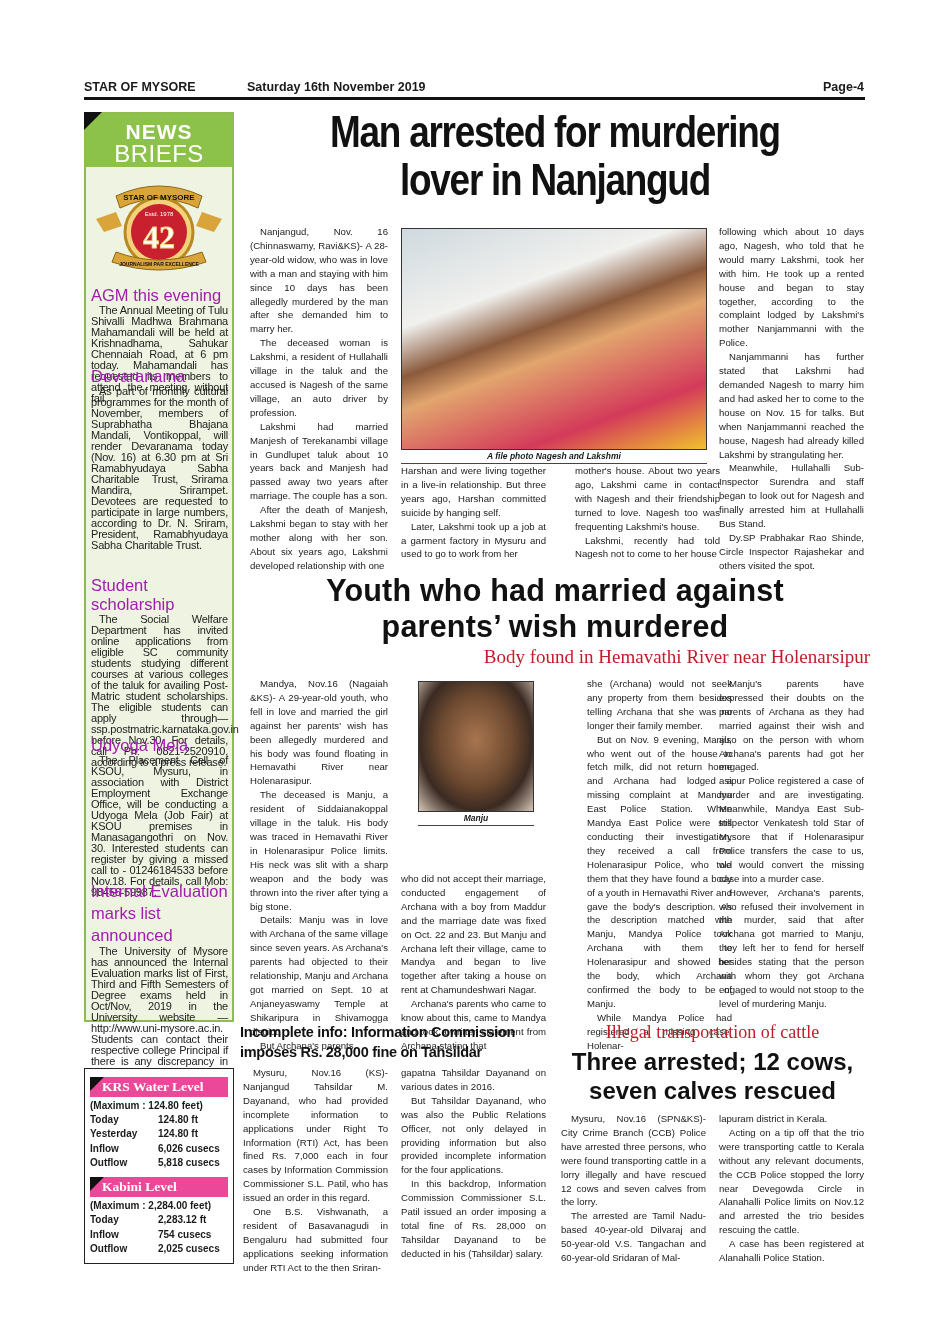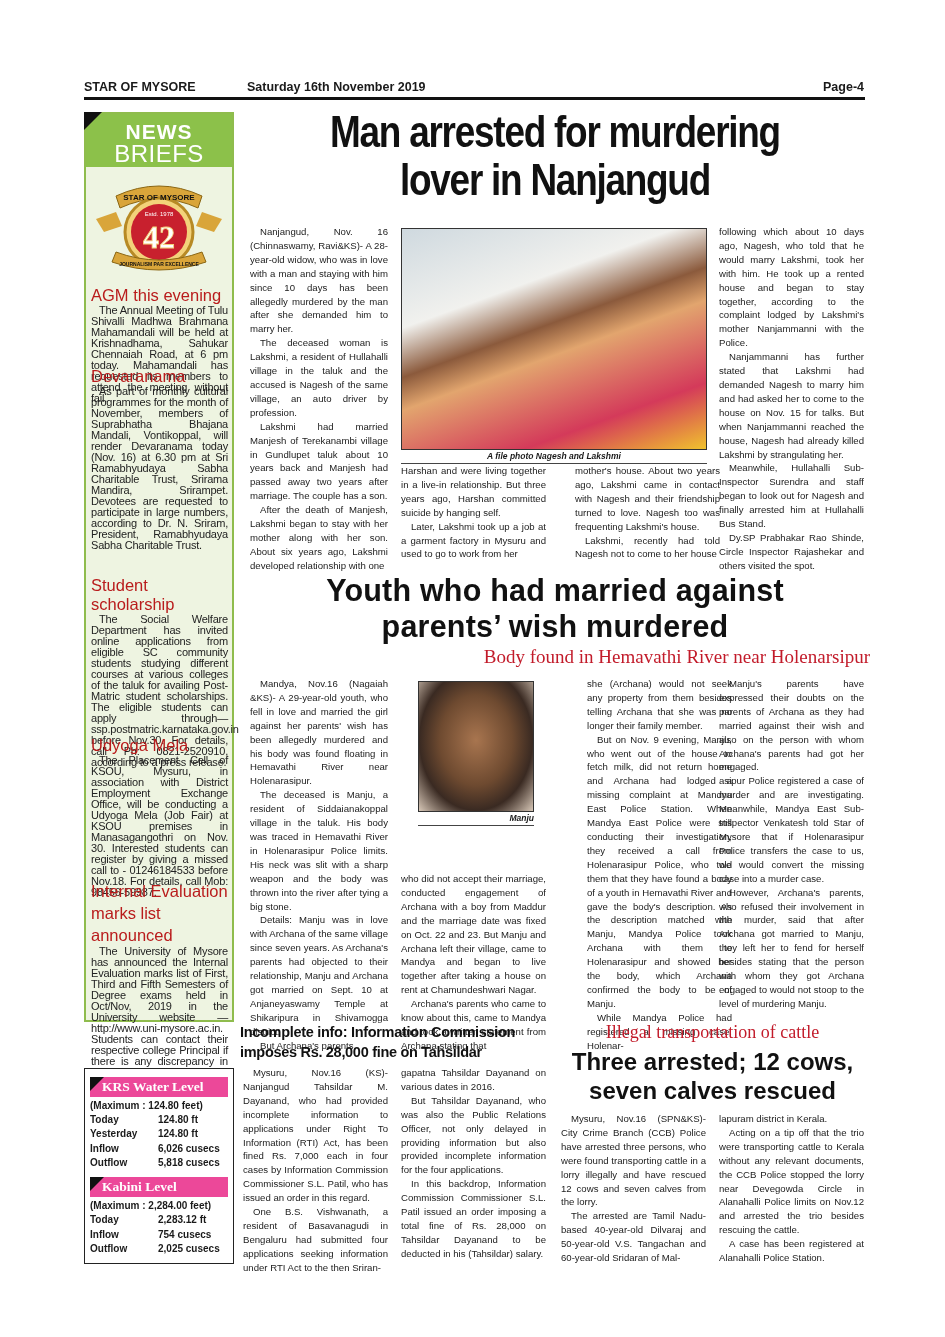--- a/index.html
+++ b/index.html
@@ -12,41 +12,41 @@
   .mast-rule { left: 84px; top: 97px; width: 781px; height: 3px; background: #111; }
 
   
   .briefs { left: 84px; top: 112px; width: 150px; height: 910px; background: #eef4e1; border: 2px solid #8fbc4d; }
   .briefs-head { position: absolute; left: 0; top: 0; width: 146px; height: 53px; background: #8cc14a; color: #fff; text-align: center; }
   .briefs-head .news { font-size: 21px; font-weight: bold; line-height: 22px; padding-top: 7px; letter-spacing: 1px; }
   .briefs-head .briefs-t { font-size: 24px; line-height: 22px; letter-spacing: 0.5px; }
   .corner { position: absolute; width: 0; height: 0; border-top: 18px solid #111; border-right: 18px solid transparent; }
   .logo { position: absolute; left: 8px; top: 60px; width: 130px; height: 112px; }
   .brief { position: absolute; left: 5px; width: 137px; }
-  .brief h3 { font-size: 16.5px; font-weight: normal; line-height: 19px; color: #b91c1c; font-family: "Liberation Sans", sans-serif; }
+  .brief h3 { font-size: 16.5px; font-weight: normal; line-height: 19px; color: #a21caf; font-family: "Liberation Sans", sans-serif; }
   .brief p { font-size: 11px; line-height: 11px; text-align: justify; text-indent: 8px; color: #222; font-family: Liberation Sans, sans-serif; letter-spacing: -0.2px; }
 
   
   .water { left: 84px; top: 1068px; width: 150px; height: 196px; border: 1.5px solid #222; background: #fff; }
   .wl-head { position: absolute; left: 5px; width: 138px; height: 20px; background: #ec4899; color: #fff; font-family: "Liberation Serif", serif; font-weight: bold; font-size: 13.5px; padding-left: 12px; line-height: 20px; }
   .wl-head .corner { left: 0; top: 0; border-top: 14px solid #111; border-right: 14px solid transparent; }
   .wl-row { position: absolute; left: 5px; font-size: 10px; font-weight: bold; width: 140px; height: 14px; }
   .wl-row .k { position: absolute; left: 0; }
   .wl-row .v { position: absolute; left: 68px; }
 
   
   .h1 { left: 240px; top: 108px; width: 630px; text-align: center; font-family: "Liberation Sans", sans-serif; font-weight: bold; font-size: 45px; line-height: 48px; letter-spacing: -1.5px; transform: scaleX(0.82); transform-origin: center; color: #111; }
   .col { position: absolute; font-size: 9.6px; line-height: 13.9px; text-align: justify; color: #222; }
   .col p { text-indent: 10px; }
   .photo1 { left: 401px; top: 228px; width: 306px; height: 222px; border: 1px solid #333; background: linear-gradient(160deg, #cfd9df 0%, #f1f1ee 30%, #8b5a3c 45%, #e2a56e 55%, #d43a5a 80%, #f0c22e 100%); }
   .cap1 { left: 401px; top: 451px; width: 306px; text-align: center; font-size: 8.5px; font-weight: bold; font-style: italic; border-bottom: 1.5px solid #444; padding-bottom: 2px; }
   .h2 { left: 240px; top: 572px; width: 630px; text-align: center; font-weight: bold; font-size: 30.5px; line-height: 36px; color: #111; letter-spacing: 0.2px; }
   .h2sub { left: 240px; top: 646px; width: 630px; text-align: right; font-family: "Liberation Serif", serif; color: #c21b2a; font-size: 19px; }
   .photo2 { left: 418px; top: 681px; width: 116px; height: 131px; border: 1px solid #333; background: radial-gradient(ellipse at 50% 45%, #a8754f 0%, #6e4a30 45%, #3a2a22 70%, #d8c8b8 100%); }
-  .cap2 { left: 418px; top: 813px; width: 116px; text-align: right; font-size: 8.5px; font-weight: bold; font-style: italic; border-bottom: 1.5px solid #444; padding-bottom: 2px; }
+  .cap2 { left: 418px; top: 813px; width: 116px; text-align: center; font-size: 8.5px; font-weight: bold; font-style: italic; border-bottom: 1.5px solid #444; padding-bottom: 2px; }
   .h3 { left: 240px; top: 1022px; width: 310px; font-weight: bold; font-size: 14.5px; line-height: 20px; letter-spacing: -0.3px; color: #111; }
   .h4sub { left: 555px; top: 1022px; width: 315px; text-align: center; font-family: "Liberation Serif", serif; color: #c21b2a; font-size: 18px; }
   .h4 { left: 555px; top: 1047px; width: 315px; text-align: center; font-weight: bold; font-size: 24px; line-height: 29px; color: #111; }
 </style>
 </head>
 <body>
 
 <div class="abs masthead">
   <span class="paper">STAR OF MYSORE</span>
   <span class="date">Saturday 16th November 2019</span>

